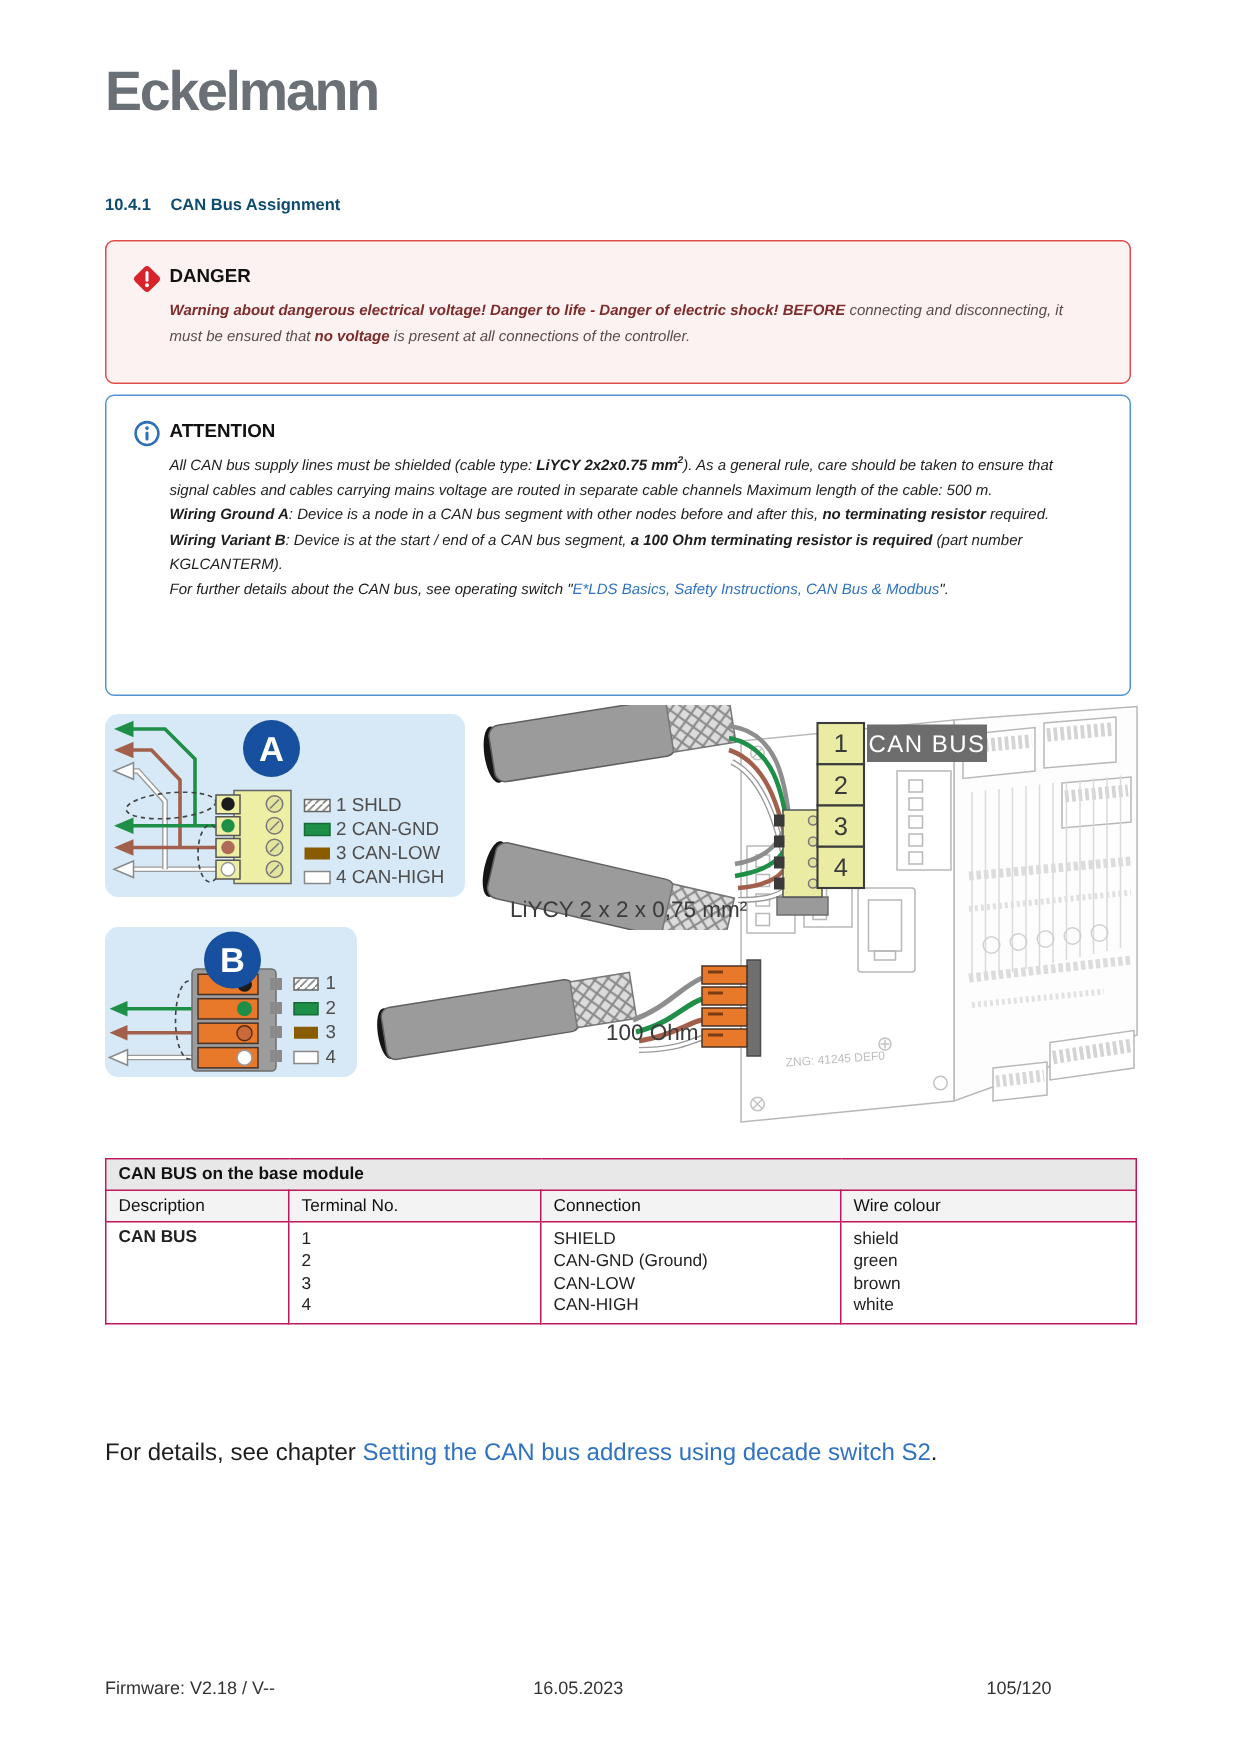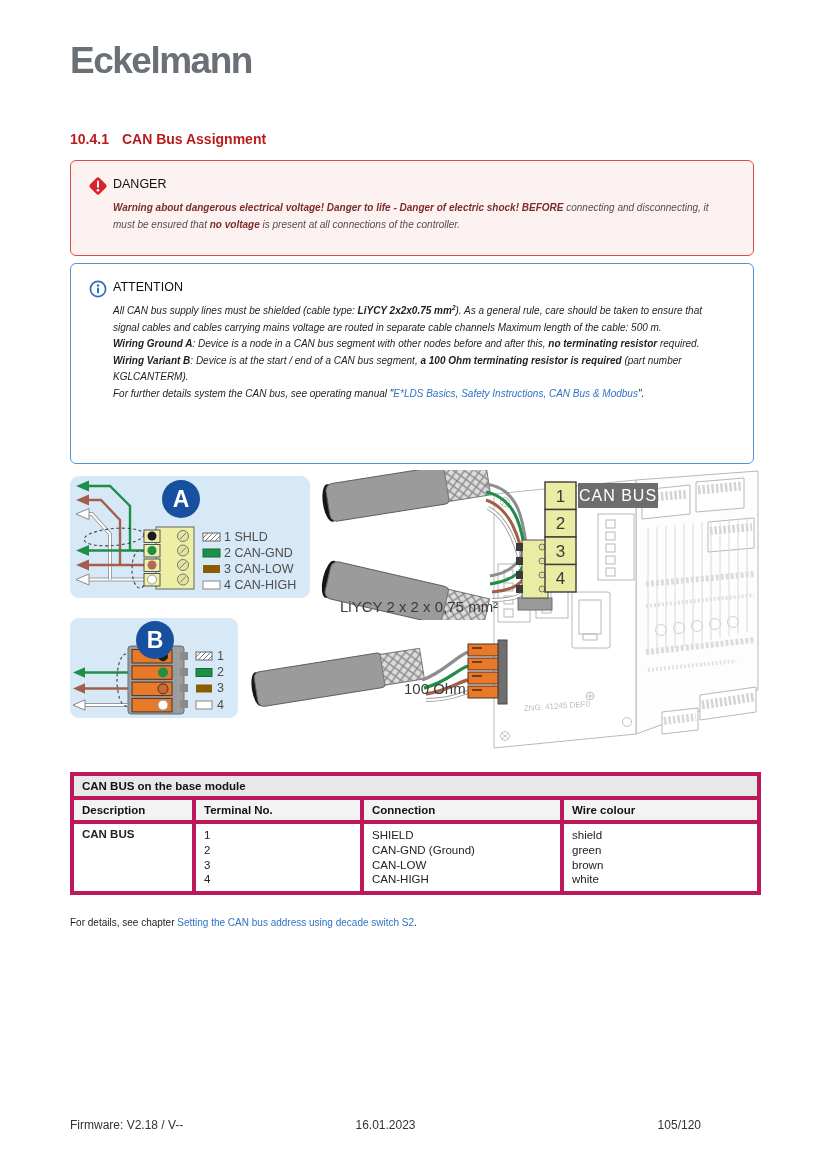--- a/index.html
+++ b/index.html
@@ -1,45 +1,45 @@
 <!DOCTYPE html>
 <html><head>
 <meta charset="utf-8">
 <style>
   html,body{margin:0;padding:0;background:#ffffff;}
   .page{position:relative;width:771px;height:1169px;background:#fff;overflow:hidden;
         font-family:"Liberation Sans","DejaVu Sans",sans-serif;color:#1d1d1d;}
   .abs{position:absolute;}
   .logo{left:70px;top:40px;font-size:37px;font-weight:700;color:#6a7076;letter-spacing:-1.5px;}
-  .heading{left:70px;top:131px;font-size:14px;font-weight:700;color:#b91c1c;}
+  .heading{left:70px;top:131px;font-size:11px;font-weight:700;color:#0c4a6e;}
   .heading .num{margin-right:13px;}
   .notice{left:70px;width:684px;border-radius:6px;box-sizing:border-box;}
   .danger{top:160px;height:96px;border:1.5px solid #e04b4b;background:#fdf2f2;}
   .attention{top:263px;height:201px;border:1.5px solid #5193d4;background:#ffffff;}
   .notice .icon{position:absolute;left:17px;top:15px;}
-  .notice .title{position:absolute;left:42px;top:16px;font-size:12.5px;font-weight:400;color:#111;}
+  .notice .title{position:absolute;left:42px;top:16px;font-size:12.5px;font-weight:700;color:#111;}
   .notice .body{position:absolute;left:42px;top:39px;right:26px;font-size:10px;line-height:16.6px;font-style:italic;}
   .danger .body{color:#5a4b4b;}
   .danger .body .b{color:#7d2b2b;}
   .attention .body{color:#1d1d1d;}
   .runs{white-space:pre-wrap;}
   .b{font-weight:700;}
   .link{color:#2f72c3;cursor:pointer;}
   sup{font-size:.65em;line-height:0;}
   .caption{font-size:15px;color:#3b3b3b;}
   .tablewrap{left:70px;top:772px;width:687px;}
   table.spec{border-collapse:collapse;width:687px;table-layout:fixed;font-size:11.5px;color:#222;}
-  table.spec td,table.spec th{border:4px solid #be185d;padding:4px 8px;text-align:left;vertical-align:top;}
+  table.spec td,table.spec th{border:1px solid #be185d;padding:4px 8px;text-align:left;vertical-align:top;}
   .t-title td{background:#e8e8e8;font-weight:700;color:#111;}
-  .t-head th{background:#f3f3f3;font-weight:700;color:#111;padding-top:6px;padding-bottom:6px;}
+  .t-head th{background:#f3f3f3;font-weight:400;color:#111;padding-top:6px;padding-bottom:6px;}
   .t-sect td{background:#fff;font-weight:700;color:#111;padding-top:6px;padding-bottom:6px;}
   .t-data td{padding-top:6px;padding-bottom:8px;}
   .t-data .cell-line{line-height:14.8px;}
   .desc{font-weight:700;}
-  .details{left:70px;top:917px;font-size:10px;color:#1d1d1d;text-align:right;}
+  .details{left:70px;top:960px;font-size:16px;color:#1d1d1d;text-align:right;}
   .footer{top:1118px;font-size:12px;color:#333;}
   .footer-left{left:70px;}
   .footer-center{left:0;right:0;text-align:center;}
   .footer-right{right:70px;}
   svg{display:block;}
   .legend-text{font-size:12.5px;fill:#4e4e4e;}
   .num-box-text{font-size:17px;fill:#3a3a3a;}
 </style>
 </head>
 <body>
@@ -82,21 +82,21 @@
       <svg width="20" height="20" viewBox="0 0 20 20">
         <circle cx="10" cy="10" r="7.6" fill="none" stroke="#2f6fba" stroke-width="1.7"></circle>
         <circle cx="10" cy="6.4" r="1.25" fill="#2f6fba"></circle>
         <rect x="9" y="8.6" width="2" height="6" rx="1" fill="#2f6fba"></rect>
       </svg>
     </span>
     <div class="title">ATTENTION</div>
     <div class="body runs"><span>All CAN bus supply lines must be shielded (cable type: </span><span class="b">LiYCY 2x2x0.75 mm</span><sup class="b">2</sup><span>). As a general rule, care should be taken to ensure that signal cables and cables carrying mains voltage are routed in separate cable channels Maximum length of the cable: 500 m.
 </span><span class="b">Wiring Ground A</span><span>: Device is a node in a CAN bus segment with other nodes before and after this, </span><span class="b">no terminating resistor</span><span> required.
 </span><span class="b">Wiring Variant B</span><span>: Device is at the start / end of a CAN bus segment, </span><span class="b">a 100 Ohm terminating resistor is required</span><span> (part number KGLCANTERM).
-</span><span>For further details system the CAN bus, see operating manual "</span><span class="link">E*LDS Basics, Safety Instructions, CAN Bus &amp; Modbus</span><span>".</span></div>
+</span><span>For further details about the CAN bus, see operating switch "</span><span class="link">E*LDS Basics, Safety Instructions, CAN Bus &amp; Modbus</span><span>".</span></div>
   </div>
 
   <div class="abs" style="left:0;top:468px;width:827px;height:300px;">
 
     <svg class="abs" style="left:486px;top:-4px;" width="280" height="296" viewBox="0 0 280 296">
       <g stroke="#b8b8b8" fill="none" stroke-width="1">
         <path d="M150,16 L272,7 L272,226 L150,270 Z" fill="#fdfdfd"></path>
         <path d="M156,26 L204,21 L204,50 L156,55 Z" fill="#fff"></path>
         <path d="M157,34 L202,30" stroke="#d4d4d4" stroke-width="9" stroke-dasharray="2.5,2"></path>
         <path d="M210,18 L258,14 L258,44 L210,48 Z" fill="#fff"></path>
@@ -362,16 +362,16 @@
           <div class="cell-line">white</div>
         </td>
       </tr>
     </tbody>
       </table>
   </div>
 
   <div class="abs details runs"><span>For details, see chapter </span><span class="link">Setting the CAN bus address using decade switch S2</span><span>.</span></div>
 
   <div class="abs footer footer-left">Firmware: V2.18 / V--</div>
-  <div class="abs footer footer-center">16.01.2023</div>
+  <div class="abs footer footer-center">16.05.2023</div>
   <div class="abs footer footer-right">105/120</div>
 
 </div>
 
 </body></html>

